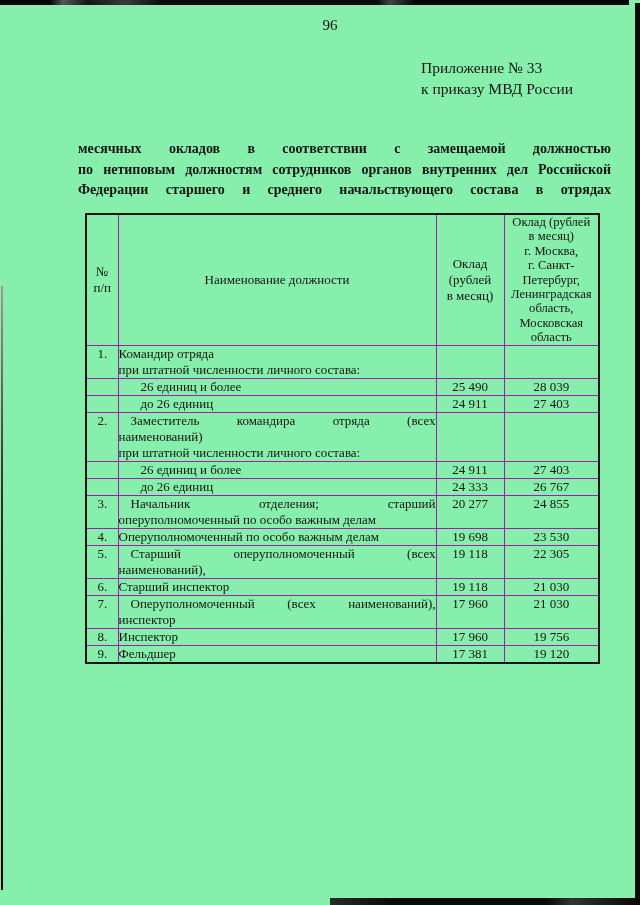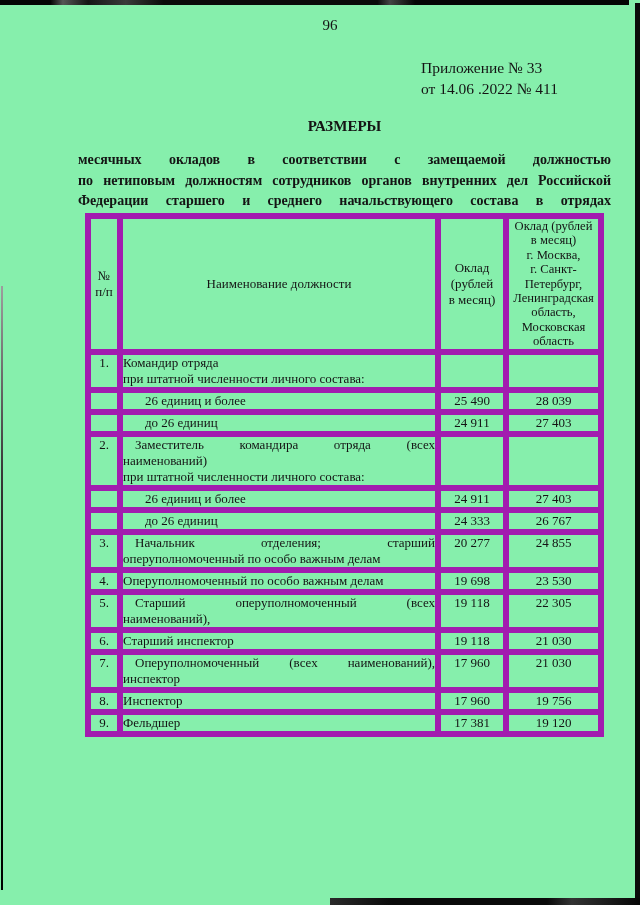--- a/index.html
+++ b/index.html
@@ -12,26 +12,26 @@
   .edge-left{position:absolute;left:1px;top:286px;width:2px;height:604px;
     background:linear-gradient(#9d9d9d,#3a3a3a 30%,#060606 60%,#000);}
   .edge-bottom{position:absolute;left:330px;top:898px;width:310px;height:7px;
     background:linear-gradient(90deg,#2a2a2a,#0a0a0a 20%,#0a0a0a 70%,#333 78%,#060606);}
   
   .pagenum{position:absolute;top:17px;left:0;width:660px;text-align:center;font-size:15px;}
   .appendix{position:absolute;left:421px;top:57px;font-size:15.5px;line-height:21px;}
   .heading{position:absolute;top:118px;left:78px;width:533px;text-align:center;
            font-weight:bold;font-size:15px;}
   .intro{position:absolute;left:78px;top:139px;width:533px;font-weight:bold;
-         font-size:14px;line-height:20.5px;margin-top:11px;}
+         font-size:14px;line-height:20.5px;}
   .intro .jl{text-align:justify;text-align-last:justify;}
   
   table.doc{position:absolute;left:85px;top:213px;width:513px;border-collapse:collapse;
             table-layout:fixed;font-size:13px;line-height:16px;}
-  table.doc,table.doc td,table.doc th{border:6px solid #a21caf;}
+  table.doc,table.doc td,table.doc th{border:1px solid #a21caf;}
   table.doc{border:2px solid #161616;}
   table.doc th{font-weight:normal;text-align:center;vertical-align:middle;padding:0;}
   table.doc td{padding:0;vertical-align:top;}
   th.h-num,th.h-sal{white-space:pre-line;}
   th.h-reg{white-space:pre-line;line-height:14.4px;font-size:12.6px;}
   tr.hdr{height:130px;}
   td.c-num{text-align:center;}
   td.c-name{padding:0 4px 0 5px;}
   tr.sub td.c-name{padding-left:22px;}
   td.c-sal,td.c-reg{text-align:center;font-family:Liberation Serif, serif;}
@@ -45,24 +45,23 @@
 
   <div class="edge-top"></div>
   <div class="edge-right"></div>
   <div class="edge-left"></div>
   <div class="edge-bottom"></div>
 
   <div class="pagenum">96</div>
 
   <div class="appendix">
     <div>Приложение № 33</div>
-    <div>от  14.06 .2022 № 411</div>
+    <div>к приказу МВД России</div>
   </div>
 
-  <div class="heading">РАЗМЕРЫ</div>
 
   <div class="intro">
     <div class="jl">месячных окладов в соответствии с замещаемой должностью</div>
     <div class="jl">по нетиповым должностям сотрудников органов внутренних дел Российской</div>
     <div class="jl">Федерации старшего и среднего начальствующего состава в отрядах</div>
   </div>
 
   <table class="doc">
     <colgroup>
       <col style="width:32px">

